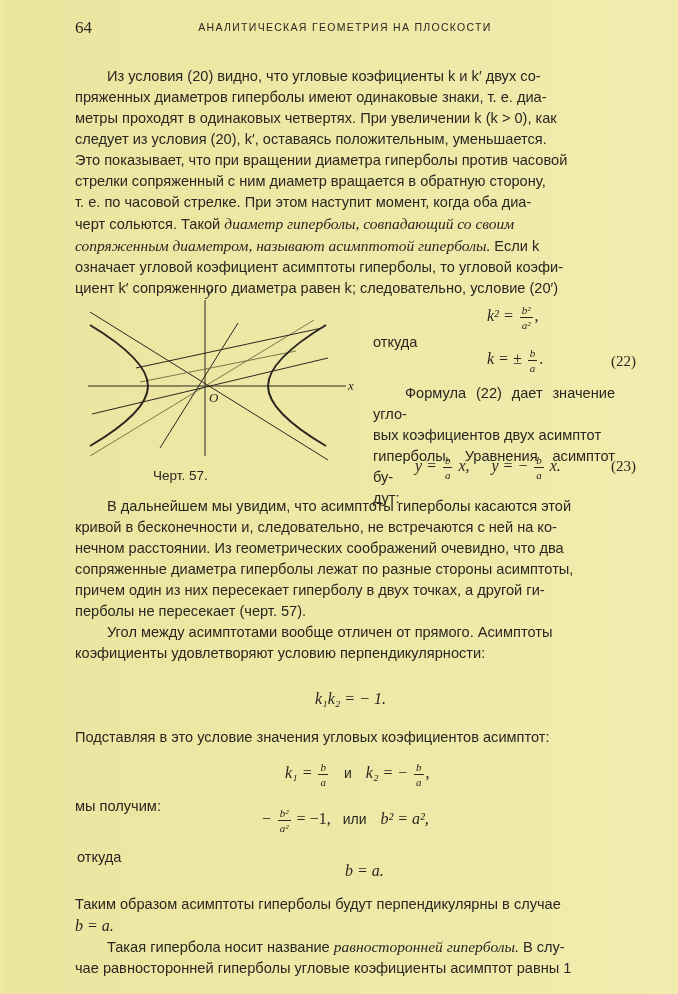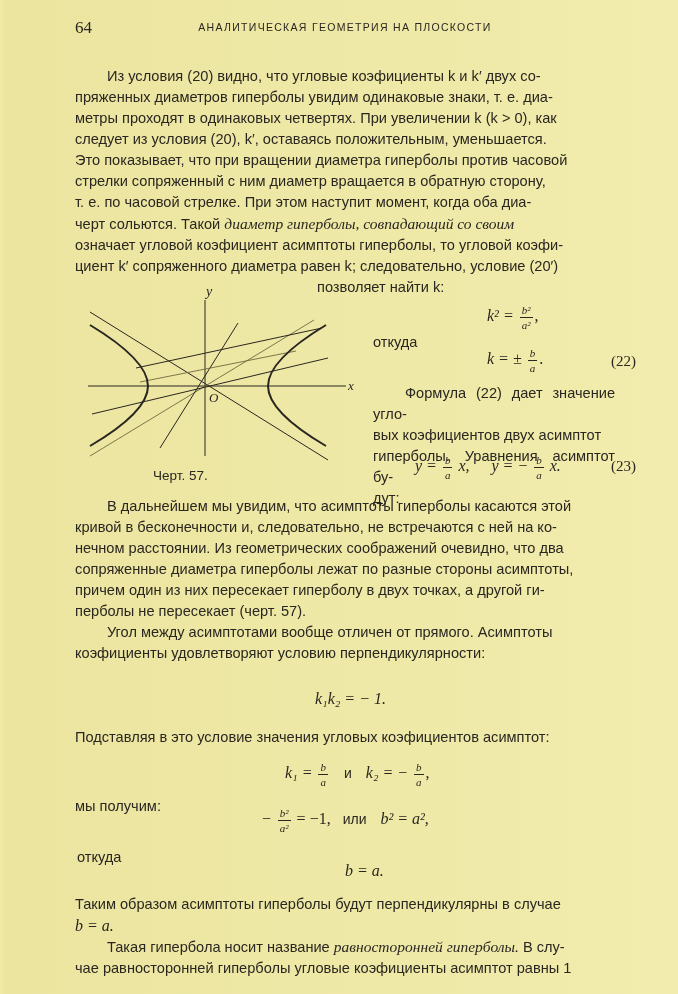--- a/index.html
+++ b/index.html
@@ -30,30 +30,30 @@
 
 <div class="page">
 
   <div class="hdr">
     <span class="pnum">64</span>
     <div class="rtitle">АНАЛИТИЧЕСКАЯ ГЕОМЕТРИЯ НА ПЛОСКОСТИ</div>
   </div>
 
   <div class="para txt" style="top:66px;">
     <div class="ind">Из условия (20) видно, что угловые коэфициенты k и k′ двух со-</div>
-    <div>пряженных диаметров гиперболы увидим одинаковые знаки, т. е. диа-</div>
+    <div>пряженных диаметров гиперболы имеют одинаковые знаки, т. е. диа-</div>
     <div>метры проходят в одинаковых четвертях. При увеличении k (k &gt; 0), как</div>
     <div>следует из условия (20), k′, оставаясь положительным, уменьшается.</div>
     <div>Это показывает, что при вращении диаметра гиперболы против часовой</div>
     <div>стрелки сопряженный с ним диаметр вращается в обратную сторону,</div>
     <div>т. е. по часовой стрелке. При этом наступит момент, когда оба диа-</div>
     <div><span>черт сольются. Такой </span><span class="it">диаметр гиперболы, совпадающий со своим</span></div>
+    <div><span class="it">сопряженным диаметром, называют асимптотой гиперболы.</span><span> Если k</span></div>
     <div>означает угловой коэфициент асимптоты гиперболы, то угловой коэфи-</div>
     <div>циент k′ сопряженного диаметра равен k; следовательно, условие (20′)</div>
-    <div style="padding-left:242px;">позволяет найти k:</div>
   </div>
 
   <svg class="fig" viewBox="0 0 285 190">
     <g stroke="#2a2620" fill="none">
       <line x1="10" y1="106" x2="268" y2="106" stroke-width="1"></line>
       <line x1="127" y1="20" x2="127" y2="176" stroke-width="1"></line>
 
       <line x1="12" y1="32" x2="250" y2="180" stroke-width="1"></line>
       <line x1="12" y1="176" x2="236" y2="40" stroke-width="0.9" stroke="#6b6a40"></line>
 

